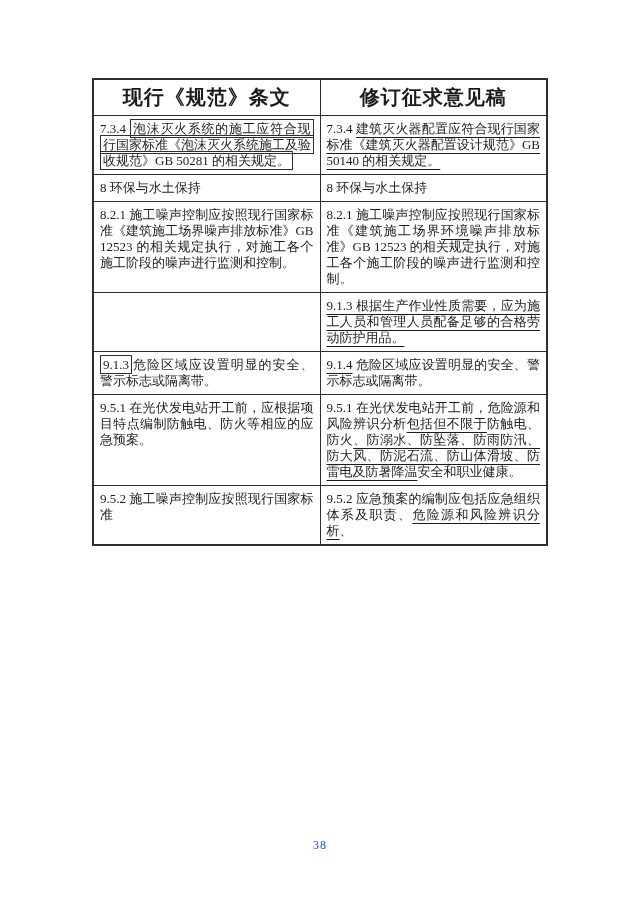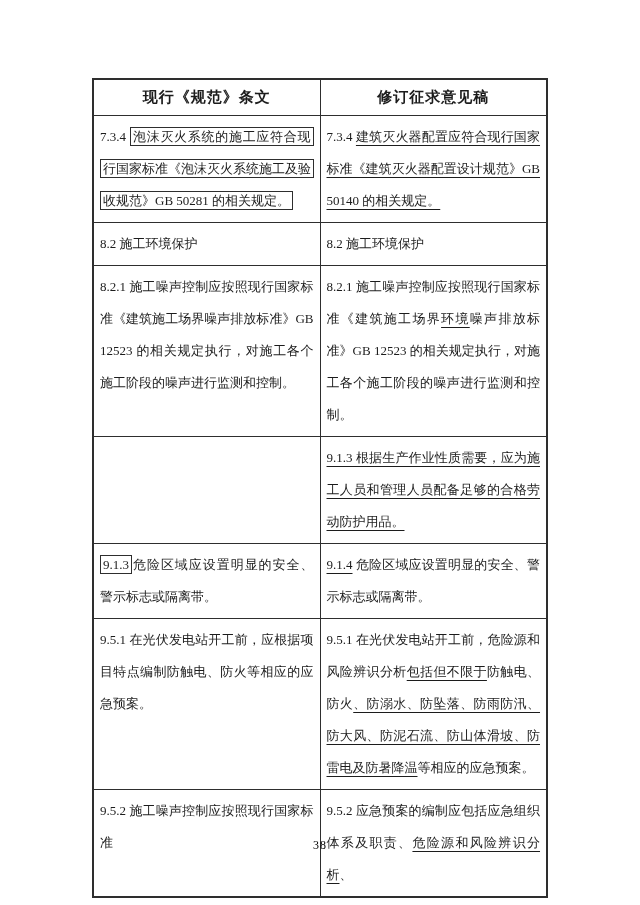--- a/index.html
+++ b/index.html
@@ -29,30 +29,30 @@
     table-layout: fixed;
     border: 2px solid #2e2e2e;
   }
   table.cmp th,
   table.cmp td {
     border: 1px solid #2e2e2e;
     vertical-align: top;
     width: 50%;
   }
   table.cmp th {
-    font-size: 15px;
+    font-size: 20px;
     font-weight: bold;
     text-align: center;
     padding: 7px 12px;
     line-height: 21px;
     letter-spacing: 1px;
   }
   table.cmp td {
     font-size: 13px;
-    line-height: 32px;
+    line-height: 16px;
     padding: 5px 6px;
     text-align: justify;
     text-justify: inter-ideograph;
   }
   .seg-plain { }
   .seg-box {
     border: 1px solid #2e2e2e;
     padding: 1px 2px;
     -webkit-box-decoration-break: clone;
     box-decoration-break: clone;
@@ -63,21 +63,21 @@
     text-decoration-skip-ink: none;
     text-underline-offset: 4px;
   }
   .pageno {
     position: absolute;
     top: 838px;
     left: 0;
     width: 100%;
     text-align: center;
     font-size: 12px;
-    color: #000000;
+    color: #1d4ed8;
     letter-spacing: 1px;
   }
 </style>
 </head>
 <body>
 
 <div class="page">
 
   <table class="cmp">
     <thead>
@@ -85,38 +85,38 @@
         <th>现行《规范》条文</th>
         <th>修订征求意见稿</th>
       </tr>
     </thead>
     <tbody id="table-body">
         <tr>
           <td><span class="seg-plain">7.3.4 </span><span class="seg-box">泡沫灭火系统的施工应符合现行国家标准《泡沫灭火系统施工及验收规范》GB 50281 的相关规定。</span></td>
           <td><span class="seg-plain">7.3.4 </span><span class="seg-underline">建筑灭火器配置应符合现行国家标准《建筑灭火器配置设计规范》GB 50140 的相关规定。</span></td>
         </tr>
         <tr>
-          <td><span class="seg-plain">8.2 施工环境保护</span></td>
-          <td><span class="seg-plain">8.2 施工环境保护</span></td>
+          <td><span class="seg-plain">8 环保与水土保持</span></td>
+          <td><span class="seg-plain">8 环保与水土保持</span></td>
         </tr>
         <tr>
           <td><span class="seg-plain">8.2.1 施工噪声控制应按照现行国家标准《建筑施工场界噪声排放标准》GB 12523 的相关规定执行，对施工各个施工阶段的噪声进行监测和控制。</span></td>
           <td><span class="seg-plain">8.2.1 施工噪声控制应按照现行国家标准《建筑施工场界</span><span class="seg-underline">环境</span><span class="seg-plain">噪声排放标准》GB 12523 的相关规定执行，对施工各个施工阶段的噪声进行监测和控制。</span></td>
         </tr>
         <tr>
           <td></td>
           <td><span class="seg-underline">9.1.3 根据生产作业性质需要，应为施工人员和管理人员配备足够的合格劳动防护用品。</span></td>
         </tr>
         <tr>
           <td><span class="seg-box">9.1.3</span><span class="seg-plain">危险区域应设置明显的安全、警示标志或隔离带。</span></td>
           <td><span class="seg-underline">9.1.4</span><span class="seg-plain"> 危险区域应设置明显的安全、警示标志或隔离带。</span></td>
         </tr>
         <tr>
           <td><span class="seg-plain">9.5.1 在光伏发电站开工前，应根据项目特点编制防触电、防火等相应的应急预案。</span></td>
-          <td><span class="seg-plain">9.5.1 在光伏发电站开工前，危险源和风险辨识分析</span><span class="seg-underline">包括但不限于</span><span class="seg-plain">防触电、防火</span><span class="seg-underline">、防溺水、防坠落、防雨防汛、防大风、防泥石流、防山体滑坡、防雷电及防暑降温</span><span class="seg-plain">等相应的应急预案。</span></td>
+          <td><span class="seg-plain">9.5.1 在光伏发电站开工前，危险源和风险辨识分析</span><span class="seg-underline">包括但不限于</span><span class="seg-plain">防触电、防火</span><span class="seg-underline">、防溺水、防坠落、防雨防汛、防大风、防泥石流、防山体滑坡、防雷电及防暑降温</span><span class="seg-plain">安全和职业健康。</span></td>
         </tr>
         <tr>
           <td><span class="seg-plain">9.5.2 施工噪声控制应按照现行国家标准</span></td>
           <td><span class="seg-plain">9.5.2 应急预案的编制应包括应急组织体系及职责、</span><span class="seg-underline">危险源和风险辨识分析</span><span class="seg-plain">、</span></td>
         </tr>
       </tbody>
   </table>
 
   <div class="pageno">38</div>
 

